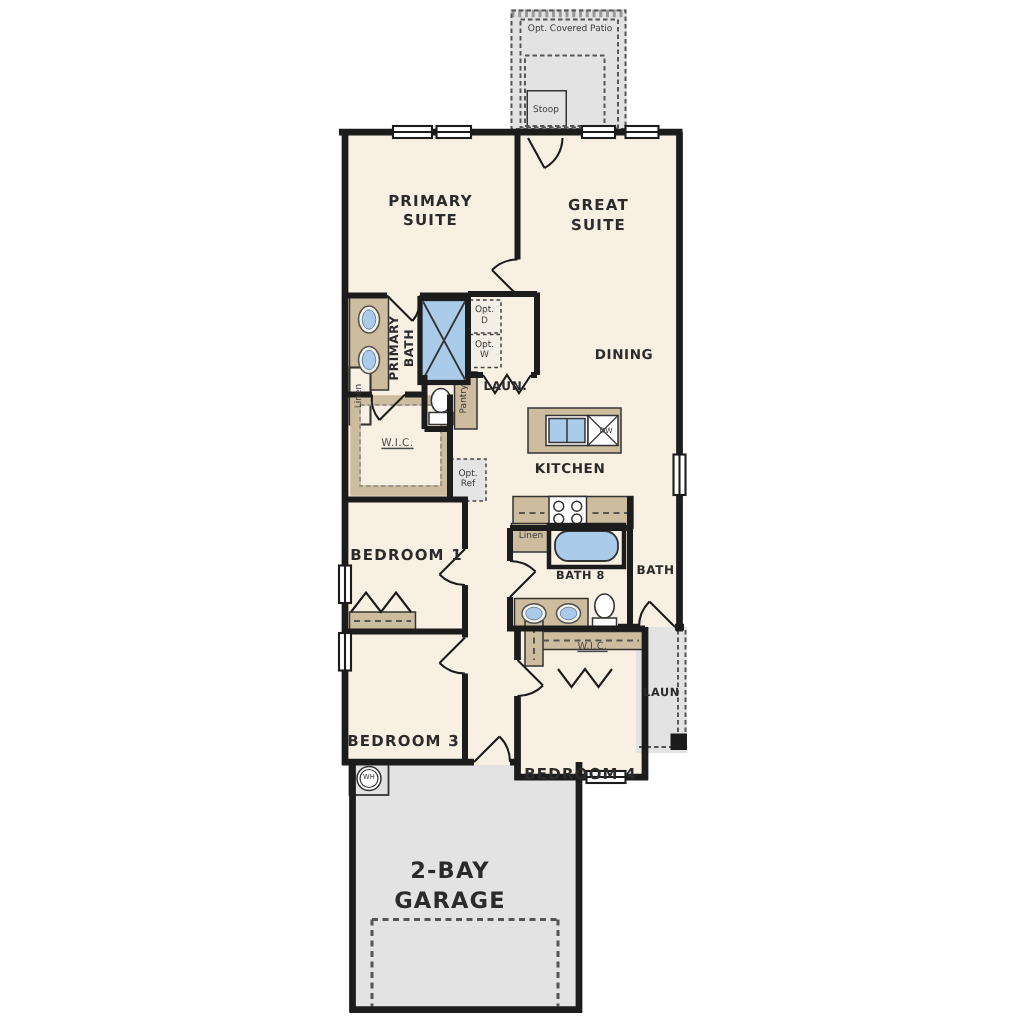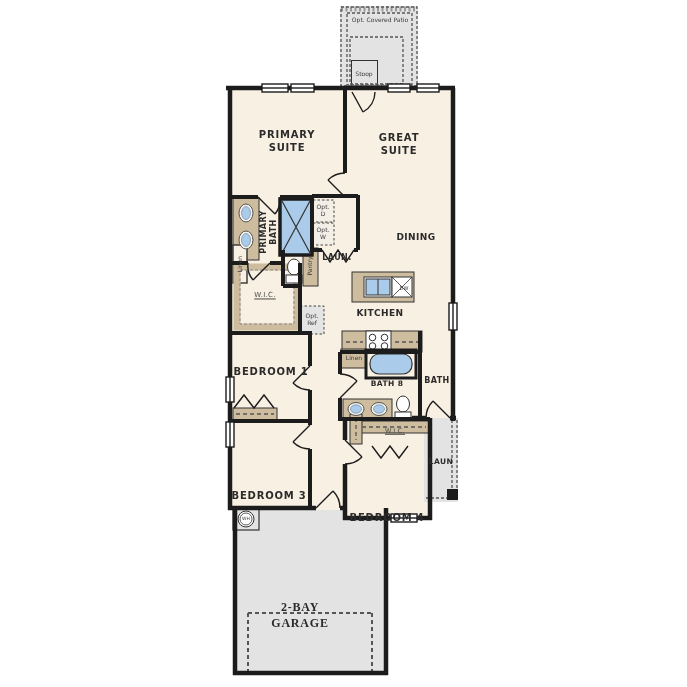--- a/index.html
+++ b/index.html
@@ -187,17 +187,17 @@
   <div class="label med" style="left:380px;top:314px;font-size:9px;">KITCHEN</div>
   <div class="label nano" style="left:404px;top:288px;">DW</div>
   <div class="label room" style="left:271px;top:371px;">BEDROOM 1</div>
   <div class="label micro" style="left:354px;top:358px;">Linen</div>
   <div class="label med" style="left:387px;top:384px;font-size:7.5px;">BATH 8</div>
   <div class="label med" style="left:437px;top:381px;">BATH</div>
   <div class="label room" style="left:269px;top:466px;margin-top:29px;">BEDROOM 3</div>
   <div class="label room" style="left:387px;top:481px;margin-top:36px;">BEDROOM 4</div>
   <div class="label small" style="left:395px;top:431px;font-size:6.5px;">W.I.C.</div>
   <div class="label med" style="left:441px;top:462px;font-size:7.5px;">LAUN</div>
-  <div class="label room" style="left:300px;top:616px;font-size:12px;font-family:Liberation Serif, serif;">2-BAY
+  <div class="label room" style="left:300px;top:591px;font-size:15px;">2-BAY
 GARAGE</div>
   <div class="label nano" style="left:246px;top:519px;font-size:4.5px;">WH</div>
 
 </div>
 
 </body></html>

